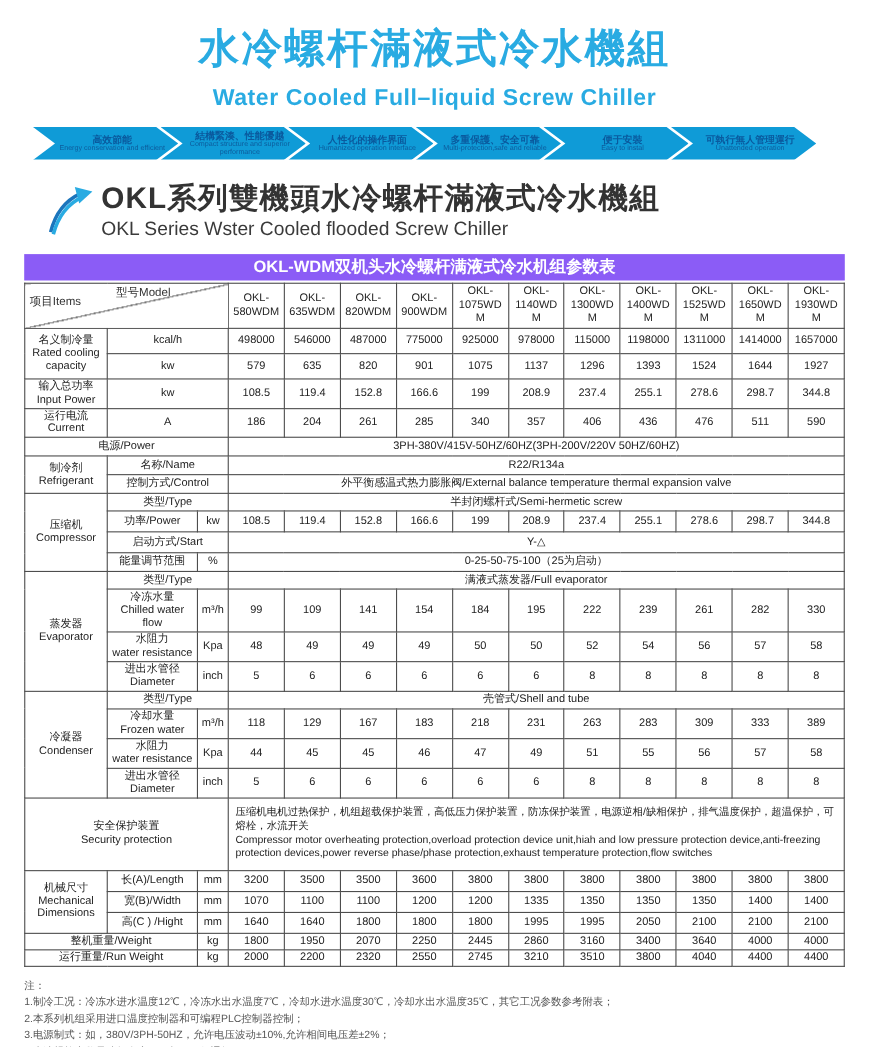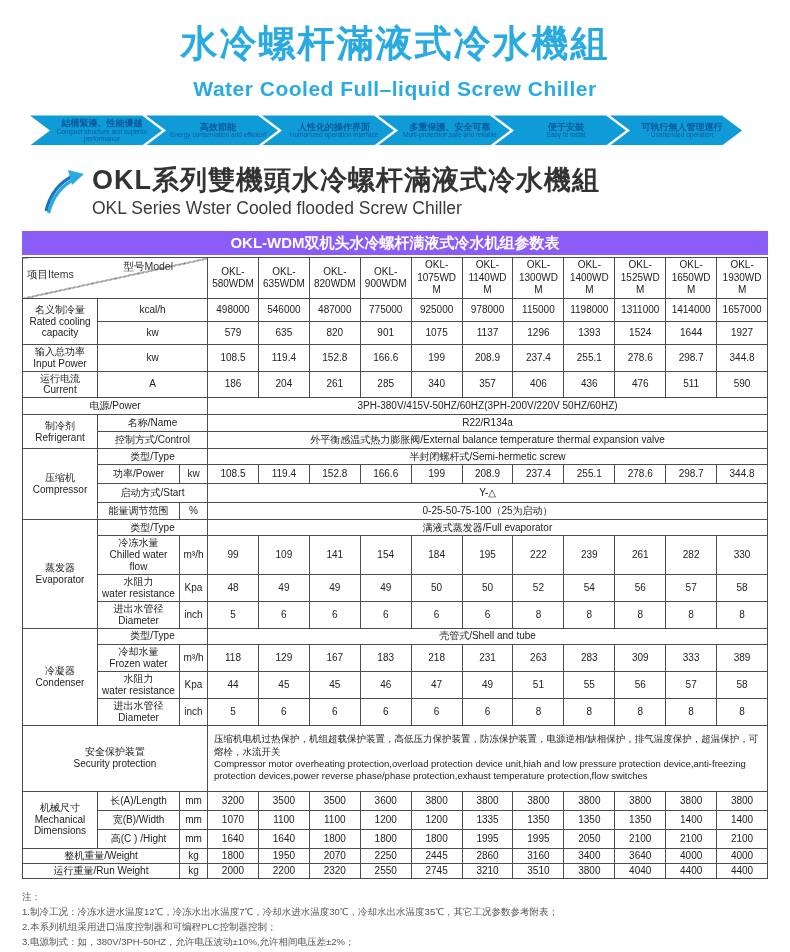--- a/index.html
+++ b/index.html
@@ -49,43 +49,43 @@
     line-height:1.18; overflow:hidden; word-wrap:break-word;
   }
   table.spec td.left{ text-align:left; padding:2px 6px; line-height:1.3; font-size:9.5px;}
   table.spec td.model{ font-size:10px; line-height:1.25; }
   td.corner{
     position:relative; padding:0;
     background:linear-gradient(to bottom right,
       #fff calc(50% - 0.6px), #7a7a7a calc(50% - 0.6px),
       #7a7a7a calc(50% + 0.6px), #fff calc(50% + 0.6px));
   }
-  td.corner .c-top{ position:absolute; top:2px; right:34px; font-size:10.5px; color:#333;}
+  td.corner .c-top{ position:absolute; top:2px; right:52px; font-size:10.5px; color:#333;}
   td.corner .c-bottom{ position:absolute; bottom:18px; left:4px; font-size:10.5px; color:#333;}
   
   .notes{ margin:10px 22px 0 22px; color:#555; }
   .notes .nzh{ font-size:9.5px; line-height:1.6; }
   .notes .nen{ font-size:10.5px; line-height:1.5; margin-top:4px; color:#555;}
 </style>
 </head>
 <body>
 
 <div class="main-title">
   <div class="zh">水冷螺杆滿液式冷水機組</div>
   <div class="en">Water Cooled Full–liquid Screw Chiller</div>
 </div>
 
 <div class="banners">
     <div class="arrow">
+      <div class="azh">高效節能</div>
+      <div class="aen">Energy conservation and efficient</div>
+    </div>
+    <div class="arrow">
       <div class="azh">結構緊湊、性能優越</div>
       <div class="aen">Compact structure and superior performance</div>
-    </div>
-    <div class="arrow">
-      <div class="azh">高效節能</div>
-      <div class="aen">Energy conservation and efficient</div>
     </div>
     <div class="arrow">
       <div class="azh">人性化的操作界面</div>
       <div class="aen">Humanized operation interface</div>
     </div>
     <div class="arrow">
       <div class="azh">多重保護、安全可靠</div>
       <div class="aen">Multi-protection,safe and reliable</div>
     </div>
     <div class="arrow">

